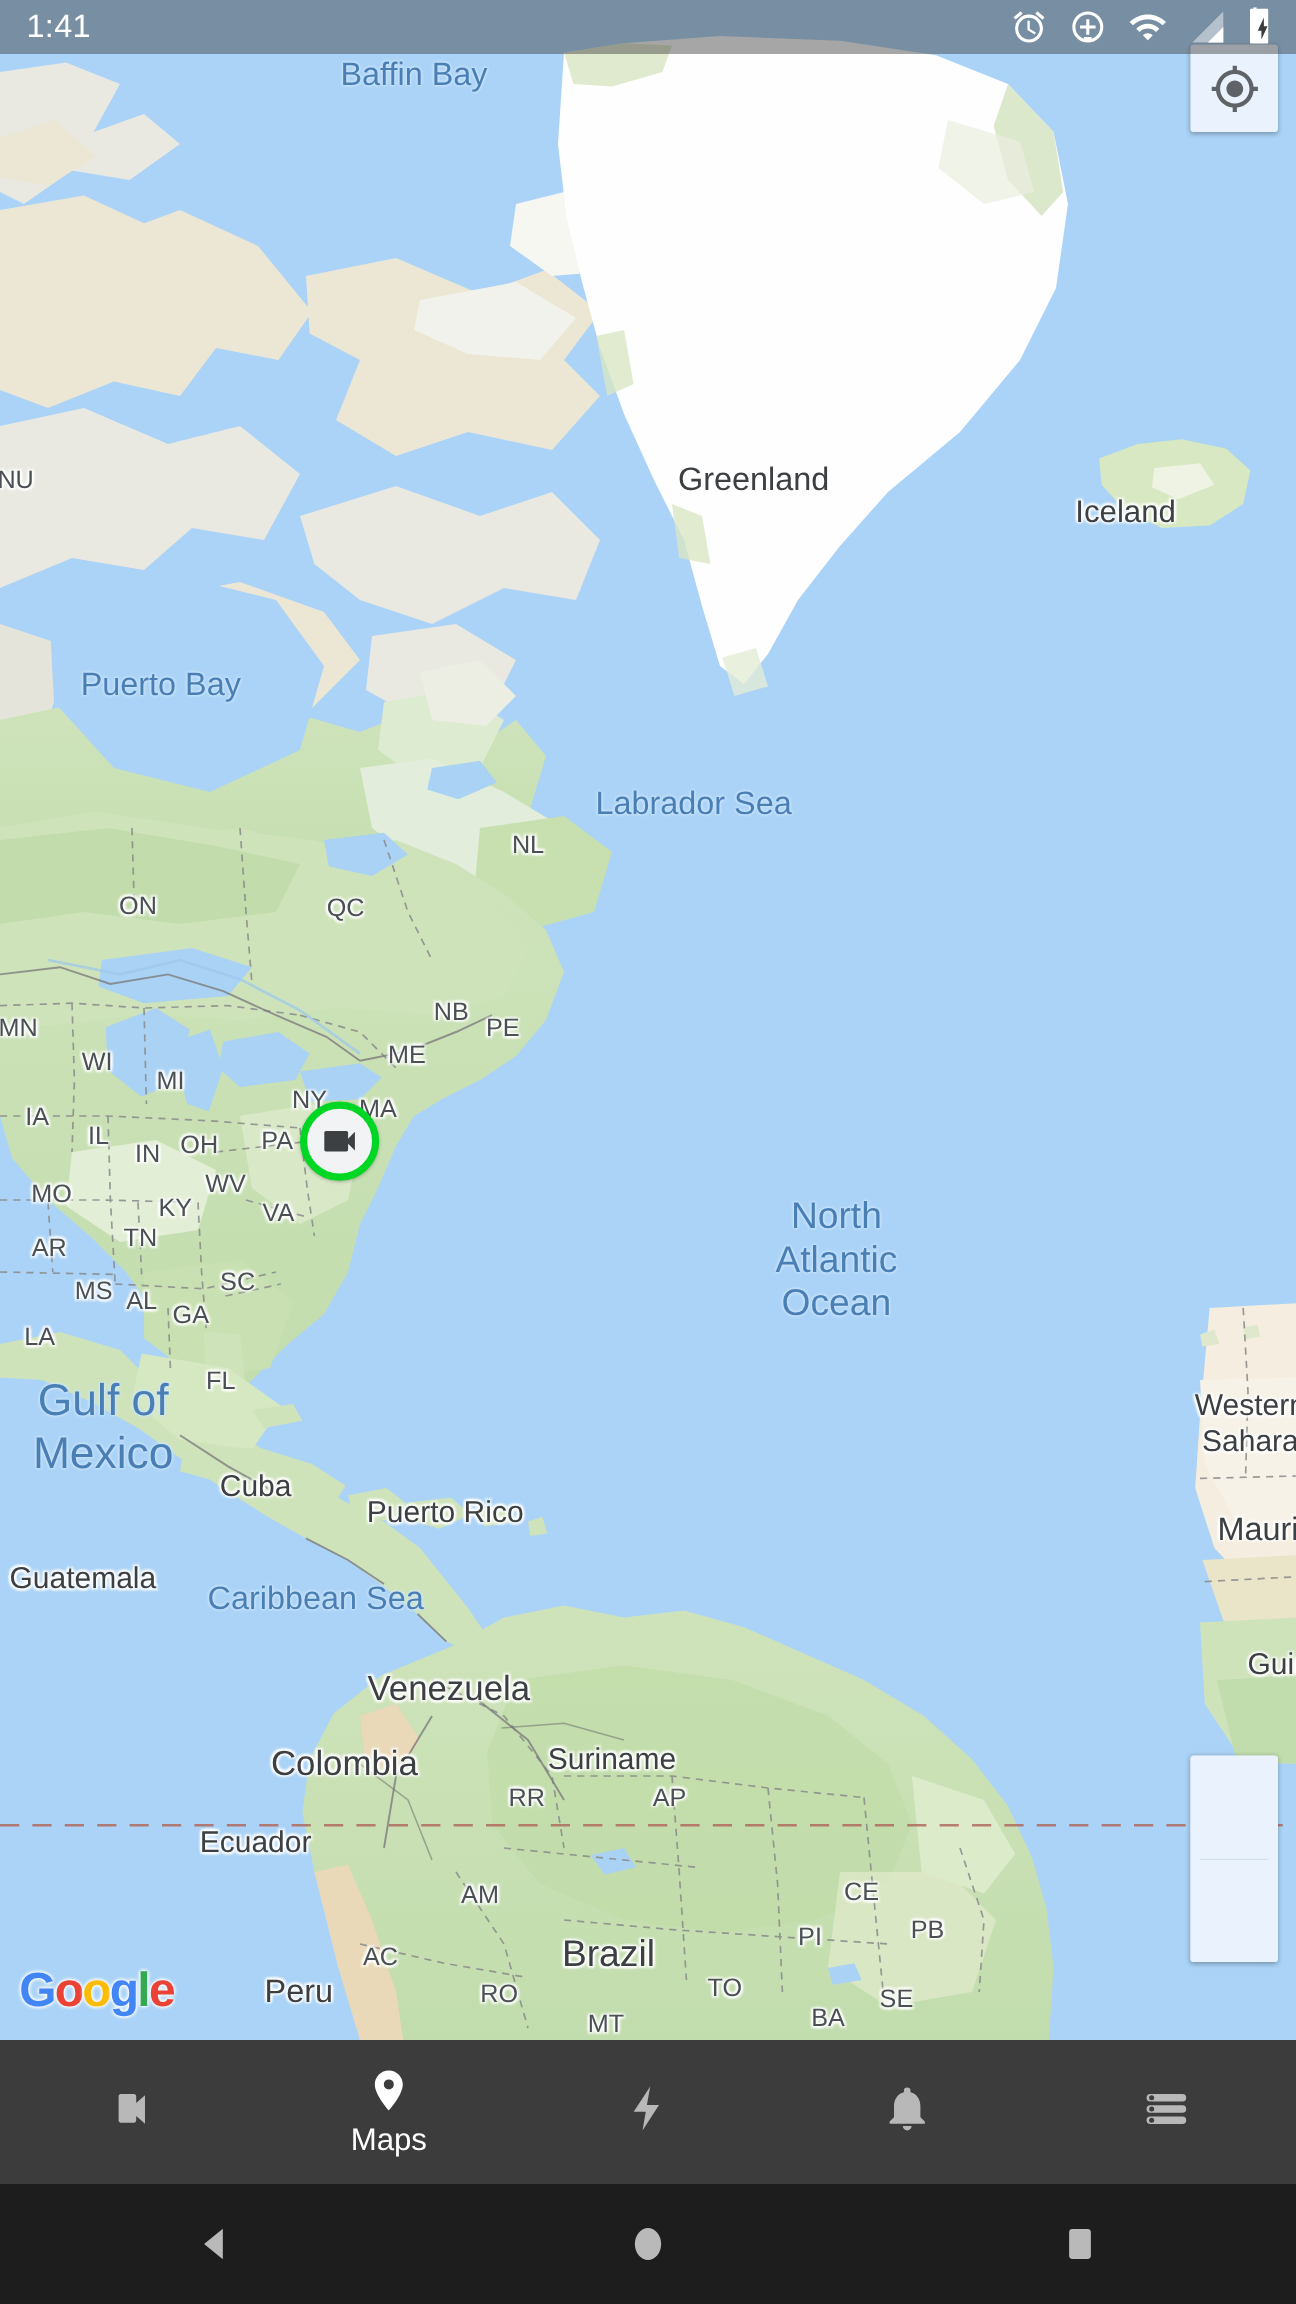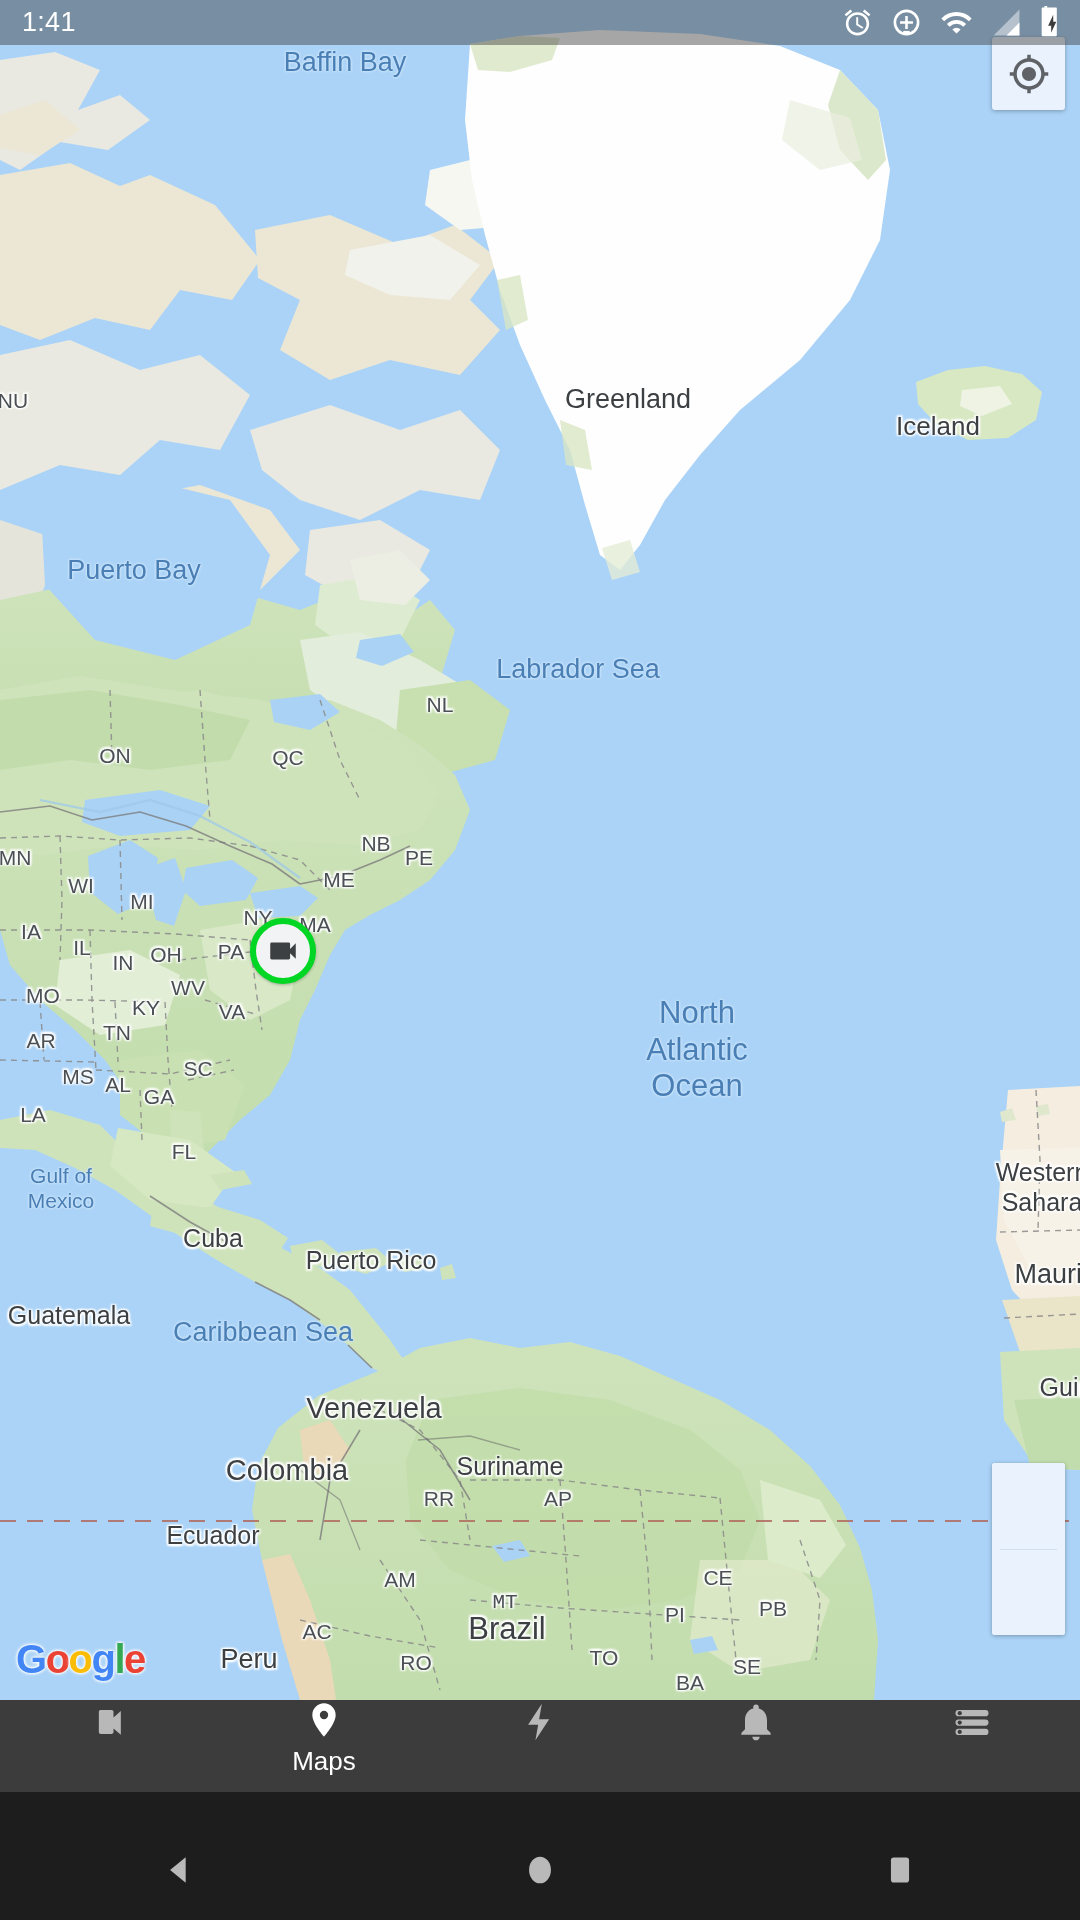--- a/index.html
+++ b/index.html
@@ -92,23 +92,23 @@
     display:flex; align-items:center;
     padding:0 16px 0 22px;
     z-index:40;
   }
   #clock { color:#fff; font-size:27px; font-weight:500; letter-spacing:.3px; }
   #sysicons { margin-left:auto; display:flex; align-items:center; gap:18px; }
   #sysicons svg { display:block; }
 
   
   #tabbar {
-    position:absolute; left:0; top:1700px; width:1080px; height:92px;
+    position:absolute; left:0; top:1700px; width:1080px; height:120px;
     background:#3c3c3c;
-    display:flex; align-items:flex-start;
+    display:flex; align-items:center;
     z-index:30;
   }
   .tab {
     flex:1 1 0; display:flex; flex-direction:column;
     align-items:center; justify-content:center; gap:6px;
     position:relative;
   }
   .tab svg { display:block; }
   .tablabel { color:#fff; font-size:26px; }
   .tab.inactive svg { opacity:.72; }
@@ -274,21 +274,21 @@
 
       <path d="M0,1521 L1080,1521" stroke="#b06a5e" stroke-width="2" stroke-dasharray="16 11" fill="none" opacity=".85"></path>
     </svg>
 
     <div class="maplbl lbl-water" style="left:345px;top:63px;font-size:27px;">Baffin Bay</div>
     <div class="maplbl lbl-water" style="left:134px;top:571px;font-size:27px;">Puerto Bay</div>
     <div class="maplbl lbl-water" style="left:578px;top:628px;font-size:27px;margin-top:42px;">Labrador Sea</div>
     <div class="maplbl lbl-water" style="left:697px;top:1050px;font-size:31px;">North
 Atlantic
 Ocean</div>
-    <div class="maplbl lbl-water" style="left:61px;top:1189px;font-size:21px;">Gulf of
+    <div class="maplbl lbl-water" style="left:86px;top:1189px;font-size:37px;">Gulf of
 Mexico</div>
     <div class="maplbl lbl-water" style="left:263px;top:1333px;font-size:27px;">Caribbean Sea</div>
 
     <div class="maplbl lbl-country" style="left:628px;top:400px;font-size:27px;">Greenland</div>
     <div class="maplbl lbl-country" style="left:938px;top:426px;font-size:26px;">Iceland</div>
     <div class="maplbl lbl-country" style="left:213px;top:1239px;font-size:25px;">Cuba</div>
     <div class="maplbl lbl-country" style="left:371px;top:1261px;font-size:25px;">Puerto Rico</div>
     <div class="maplbl lbl-country" style="left:69px;top:1316px;font-size:25px;">Guatemala</div>
     <div class="maplbl lbl-country" style="left:374px;top:1408px;font-size:29px;">Venezuela</div>
     <div class="maplbl lbl-country" style="left:287px;top:1470px;font-size:29px;">Colombia</div>
@@ -334,21 +334,21 @@
     <div class="maplbl lbl-state" style="left:558px;top:1499px;">AP</div>
     <div class="maplbl lbl-state" style="left:400px;top:1580px;">AM</div>
     <div class="maplbl lbl-state" style="left:718px;top:1578px;">CE</div>
     <div class="maplbl lbl-state" style="left:773px;top:1609px;">PB</div>
     <div class="maplbl lbl-state" style="left:675px;top:1615px;">PI</div>
     <div class="maplbl lbl-state" style="left:317px;top:1632px;">AC</div>
     <div class="maplbl lbl-state" style="left:416px;top:1663px;">RO</div>
     <div class="maplbl lbl-state" style="left:604px;top:1658px;">TO</div>
     <div class="maplbl lbl-state" style="left:747px;top:1667px;">SE</div>
     <div class="maplbl lbl-state" style="left:690px;top:1683px;">BA</div>
-    <div class="maplbl lbl-state" style="left:505px;top:1603px;font-family:Liberation Mono, monospace;">MT</div>
+    <div class="maplbl lbl-state" style="left:505px;top:1688px;">MT</div>
 
     <div id="marker" style="left:250px;top:918px;">
       <svg viewBox="0 0 24 24">
         <path fill="#3c4043" d="M17 10.5V7c0-.55-.45-1-1-1H4c-.55 0-1 .45-1 1v10c0 .55.45 1 1 1h12c.55 0 1-.45 1-1v-3.5l4 4v-11l-4 4z"></path>
       </svg>
     </div>
 
     <div id="mylocation">
       <svg viewBox="0 0 24 24">
         <path fill="#5f6368" d="M12 8c-2.21 0-4 1.79-4 4s1.79 4 4 4 4-1.79 4-4-1.79-4-4-4zm8.94 3A8.994 8.994 0 0 0 13 3.06V1h-2v2.06A8.994 8.994 0 0 0 3.06 11H1v2h2.06A8.994 8.994 0 0 0 11 20.94V23h2v-2.06A8.994 8.994 0 0 0 20.94 13H23v-2h-2.06zM12 19c-3.87 0-7-3.13-7-7s3.13-7 7-7 7 3.13 7 7-3.13 7-7 7z"></path>

